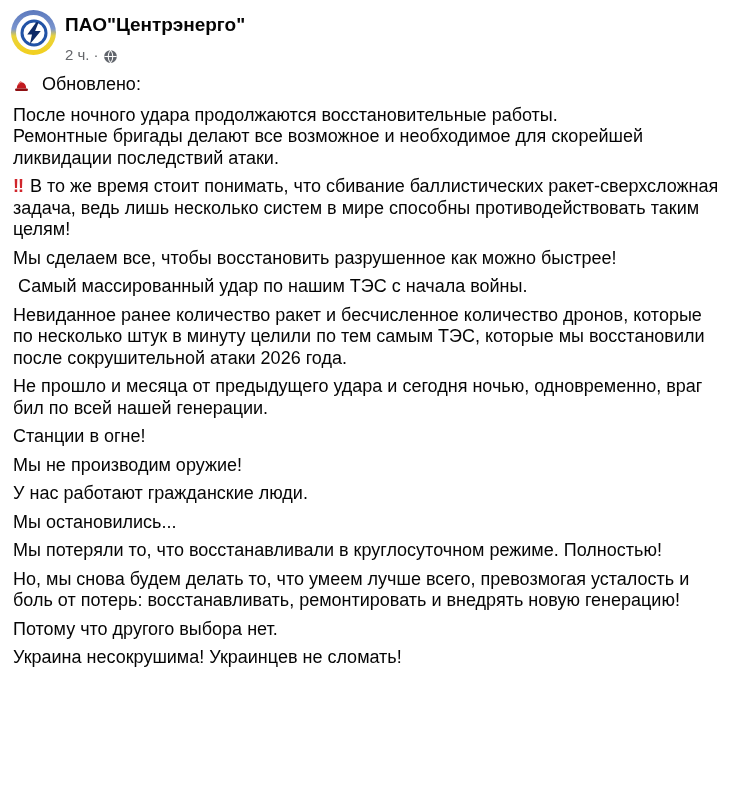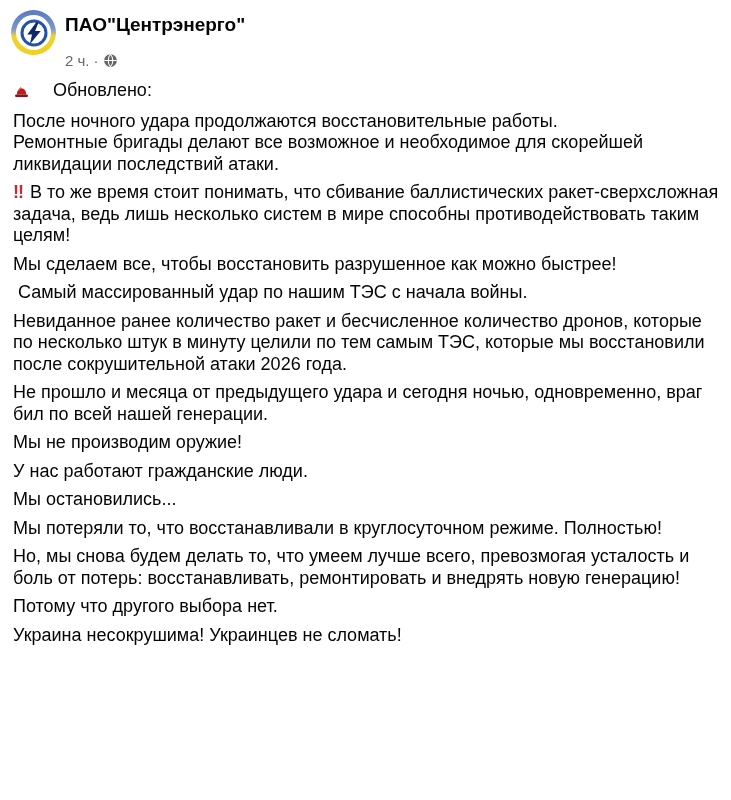--- a/index.html
+++ b/index.html
@@ -32,36 +32,36 @@
     background: #fff; border-radius: 50%;
     display: flex; align-items: center; justify-content: center;
   }
   .header-text { margin-left: 9px; padding-top: 3px; }
   .page-name {
     font-size: 19px; font-weight: 700;
     line-height: 23px; color: #050505;
     cursor: pointer;
   }
   .meta {
-    display: flex; align-items: flex-start; gap: 4px;
-    margin-top: 16px;
+    display: flex; align-items: flex-end; gap: 4px;
+    margin-top: 10px;
     font-size: 15px; line-height: 18px; color: #65676b;
   }
   .meta .timestamp { cursor: pointer; }
   .globe-wrap { display: inline-flex; align-items: center; margin-top: 1px; }
 
   
   .body {
     padding: 10px 9px 20px 13px;
     font-size: 18px;
     line-height: 21.5px;
     letter-spacing: 0;
   }
   .status-line {
-    display: flex; align-items: center; gap: 23px;
+    display: flex; align-items: center; gap: 12px;
     margin-bottom: 9px;
   }
   .siren-wrap { display: inline-flex; align-items: flex-end; }
   .para {
     margin-bottom: 7px;
     white-space: pre-line;
   }
   .para:last-child { margin-bottom: 0; }
   .dbl-excl {
     color: #d0262c;
@@ -111,20 +111,21 @@
       <span>Обновлено:</span>
     </div>
     <div id="paragraphs">
         <div class="para">После ночного удара продолжаются восстановительные работы.
 Ремонтные бригады делают все возможное и необходимое для скорейшей ликвидации последствий атаки.</div>
         <div class="para"><span class="dbl-excl">!!</span> В то же время стоит понимать, что сбивание баллистических ракет-сверхсложная задача, ведь лишь несколько систем в мире способны противодействовать таким целям!</div>
         <div class="para">Мы сделаем все, чтобы восстановить разрушенное как можно быстрее!</div>
         <div class="para">&nbsp;Самый массированный удар по нашим ТЭС с начала войны.</div>
         <div class="para">Невиданное ранее количество ракет и бесчисленное количество дронов, которые по несколько штук в минуту целили по тем самым ТЭС, которые мы восстановили после сокрушительной атаки 2026 года.</div>
         <div class="para">Не прошло и месяца от предыдущего удара и сегодня ночью, одновременно, враг бил по всей нашей генерации.</div>
+        <div class="para">Станции в огне!</div>
         <div class="para">Мы не производим оружие!</div>
         <div class="para">У нас работают гражданские люди.</div>
         <div class="para">Мы остановились...</div>
         <div class="para">Мы потеряли то, что восстанавливали в круглосуточном режиме. Полностью!</div>
         <div class="para">Но, мы снова будем делать то, что умеем лучше всего, превозмогая усталость и боль от потерь: восстанавливать, ремонтировать и внедрять новую генерацию!</div>
         <div class="para">Потому что другого выбора нет.</div>
         <div class="para">Украина несокрушима! Украинцев не сломать!</div>
       </div>
   </div>
 

